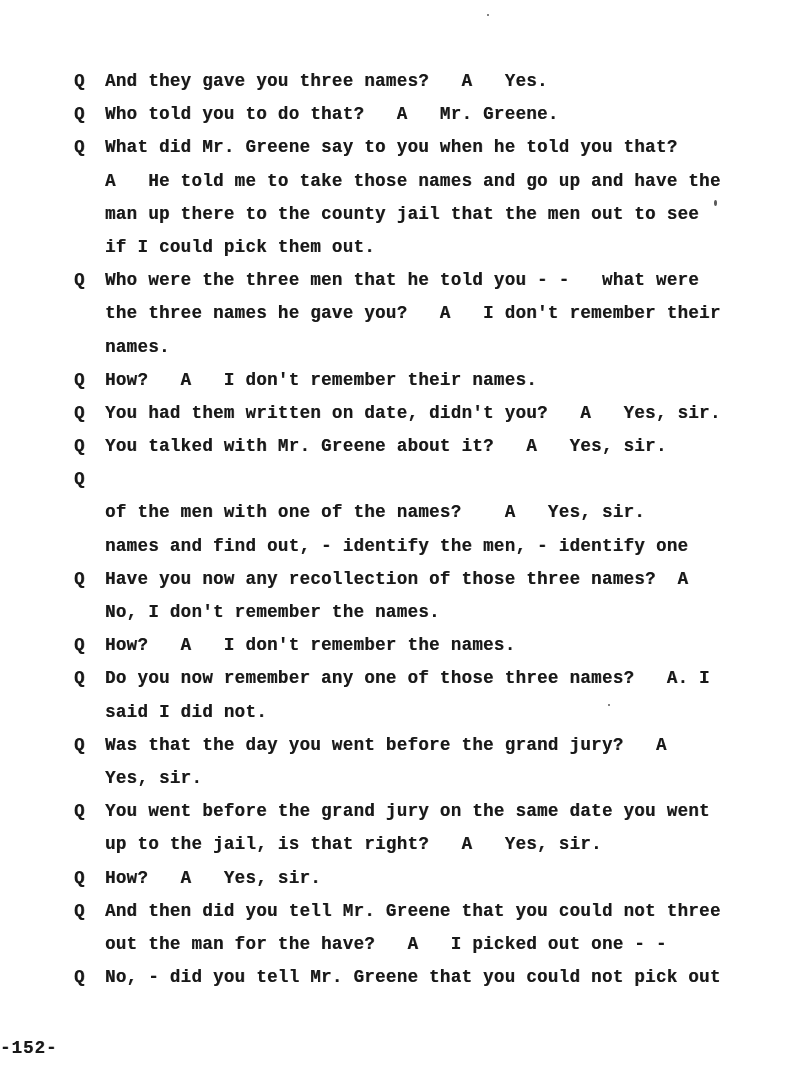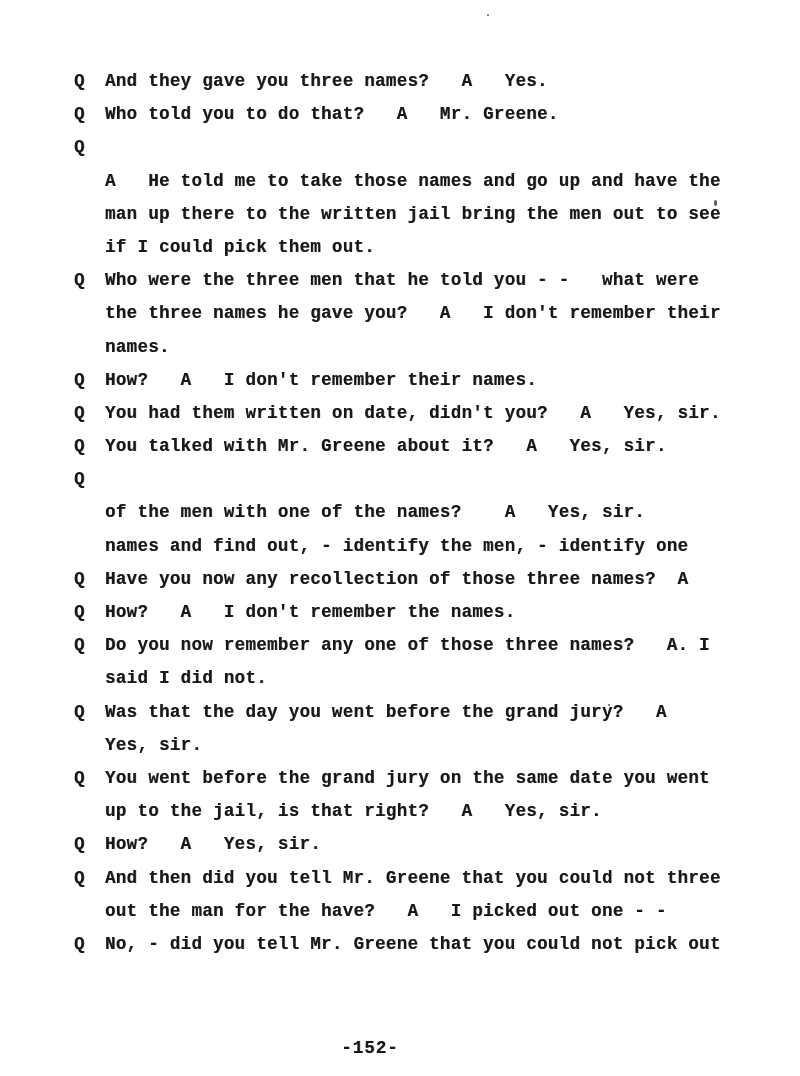--- a/index.html
+++ b/index.html
@@ -38,21 +38,21 @@
   }
   .text {
     white-space: pre;
     font-weight: bold;
   }
   .page-number {
     position: absolute;
     top: 1038px;
     left: 0;
     width: 740px;           
-    text-align: center;
+    text-align: left;
     font-size: 17.5px;
     letter-spacing: 1px;
     font-weight: bold;
   }
   
   .speck {
     position: absolute;
     background: rgba(20,20,20,0.7);
     border-radius: 50%;
   }
@@ -68,28 +68,29 @@
       <div class="line">
         <span class="marker">Q</span>
         <span class="text">And they gave you three names?   A   Yes.</span>
       </div>
       <div class="line">
         <span class="marker">Q</span>
         <span class="text">Who told you to do that?   A   Mr. Greene.</span>
       </div>
       <div class="line">
         <span class="marker">Q</span>
+        <span class="text">What did Mr. Greene say to you when he told you that?</span>
       </div>
       <div class="line">
         <span class="marker"></span>
         <span class="text">A   He told me to take those names and go up and have the</span>
       </div>
       <div class="line">
         <span class="marker"></span>
-        <span class="text">man up there to the written jail bring the men out to see</span>
+        <span class="text">man up there to the county jail that the men out to see</span>
       </div>
       <div class="line">
         <span class="marker"></span>
         <span class="text">if I could pick them out.</span>
       </div>
       <div class="line">
         <span class="marker">Q</span>
         <span class="text">Who were the three men that he told you - -   what were</span>
       </div>
       <div class="line">
@@ -119,20 +120,24 @@
         <span class="marker"></span>
         <span class="text">of the men with one of the names?    A   Yes, sir.</span>
       </div>
       <div class="line">
         <span class="marker"></span>
         <span class="text">names and find out, - identify the men, - identify one</span>
       </div>
       <div class="line">
         <span class="marker">Q</span>
         <span class="text">Have you now any recollection of those three names?  A</span>
+      </div>
+      <div class="line">
+        <span class="marker"></span>
+        <span class="text">No, I don't remember the names.</span>
       </div>
       <div class="line">
         <span class="marker">Q</span>
         <span class="text">How?   A   I don't remember the names.</span>
       </div>
       <div class="line">
         <span class="marker">Q</span>
         <span class="text">Do you now remember any one of those three names?   A. I</span>
       </div>
       <div class="line">

